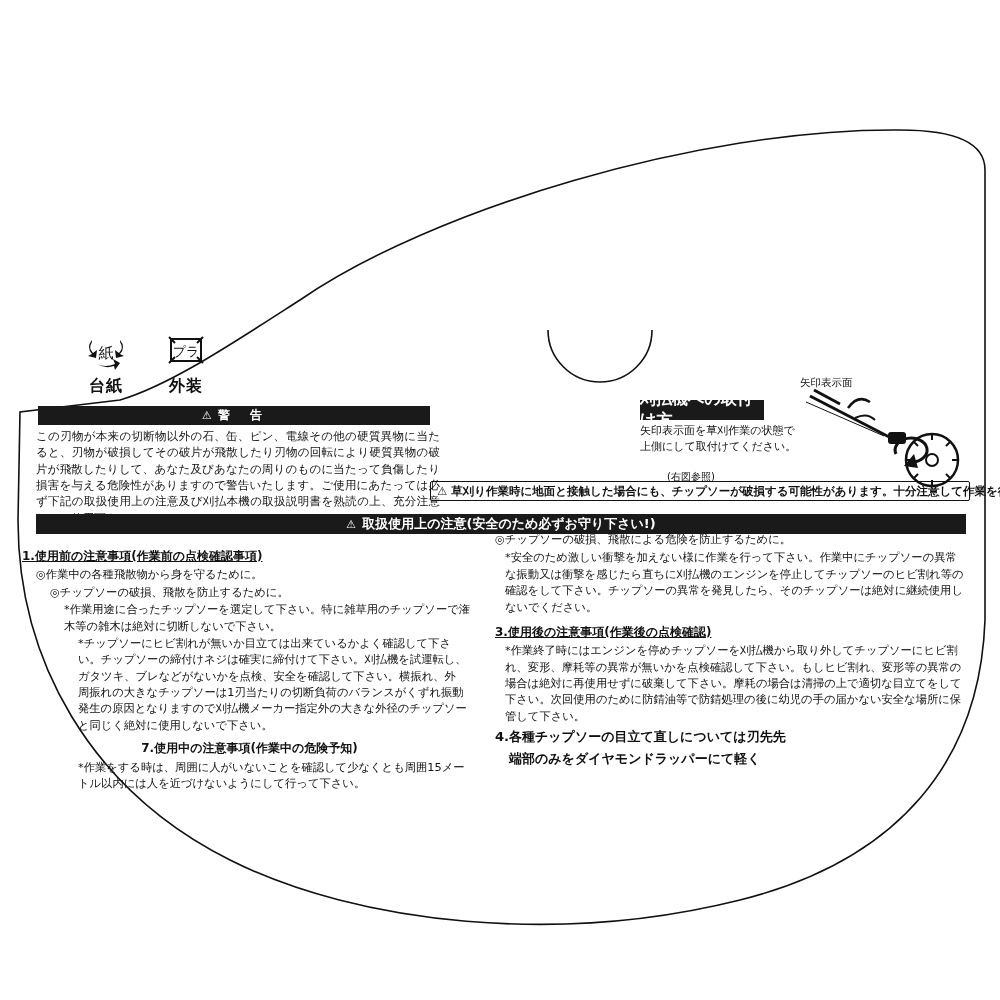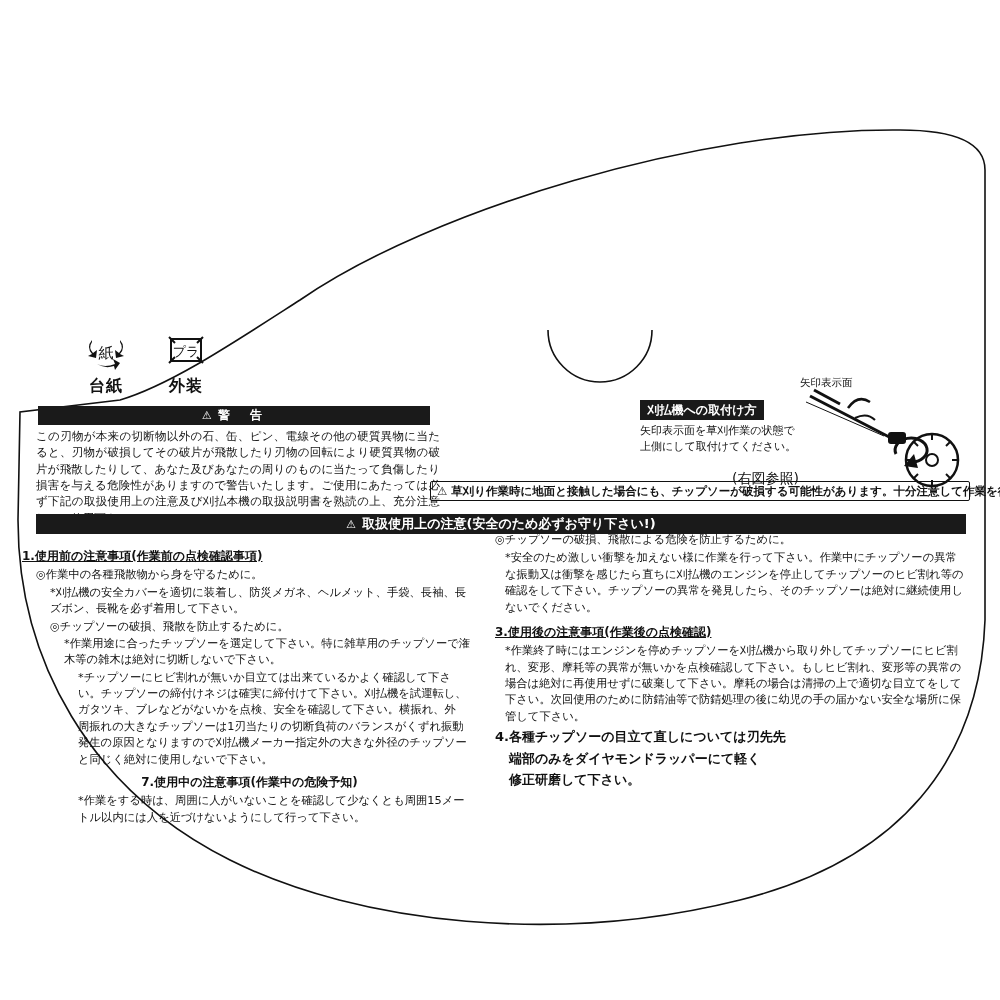--- a/index.html
+++ b/index.html
@@ -49,30 +49,30 @@
     font-size:11.5px;line-height:1.42;
     font-family:"DejaVu Sans", sans-serif;
     text-align:justify;
   }
 
   
   .attach-tab{
     position:absolute;left:640px;top:400px;width:124px;height:20px;
     background:#1a1a1a;color:#ffffff;
     display:flex;align-items:center;justify-content:center;
-    font-size:12px;font-weight:bold;
+    font-size:16px;font-weight:bold;
     font-family:Liberation Serif, serif;
   }
   .attach-body{
     position:absolute;left:640px;top:424px;width:165px;
     font-size:11px;line-height:1.45;
     font-family:Liberation Mono, monospace;
   }
   .attach-ref{
-    position:absolute;left:732px;top:470px;font-size:14px;
+    position:absolute;left:667px;top:470px;font-size:10px;
     font-family:"DejaVu Sans", sans-serif;
   }
   .arrow-label{
     position:absolute;left:800px;top:376px;font-size:10.5px;
     font-family:"DejaVu Sans", sans-serif;
   }
   .diagram{
     position:absolute;left:800px;top:388px;width:175px;height:105px;
   }
 
@@ -219,32 +219,30 @@
     </div>
 
     <div class="main-bar">
       <span class="tri">⚠</span>
       <span>取扱使用上の注意(安全のため必ずお守り下さい!)</span>
     </div>
 
     <div class="col col-left">
       <div class="h-sec u">1.使用前の注意事項(作業前の点検確認事項)</div>
       <p class="l1">◎作業中の各種飛散物から身を守るために。</p>
-      <p class="l2">*刈払機の安全カバーを適切に装着し、防災メガネ、ヘルメット、手袋、長袖、長ズボン、長靴を必ず着用して下さい。</p>
       <p class="l2">◎チップソーの破損、飛散を防止するために。</p>
       <p class="l3">*作業用途に合ったチップソーを選定して下さい。特に雑草用のチップソーで潅木等の雑木は絶対に切断しないで下さい。</p>
       <p class="l4">*チップソーにヒビ割れが無いか目立ては出来ているかよく確認して下さい。チップソーの締付けネジは確実に締付けて下さい。刈払機を試運転し、ガタツキ、ブレなどがないかを点検、安全を確認して下さい。横振れ、外周振れの大きなチップソーは1刃当たりの切断負荷のバランスがくずれ振動発生の原因となりますので刈払機メーカー指定外の大きな外径のチップソーと同じく絶対に使用しないで下さい。</p>
       <div class="center-head">7.使用中の注意事項(作業中の危険予知)</div>
       <p class="l4">*作業をする時は、周囲に人がいないことを確認して少なくとも周囲15メートル以内には人を近づけないようにして行って下さい。</p>
     </div>
 
     <div class="col col-right">
       <p class="r0">◎チップソーの破損、飛散による危険を防止するために。</p>
       <p class="r1">*安全のため激しい衝撃を加えない様に作業を行って下さい。作業中にチップソーの異常な振動又は衝撃を感じたら直ちに刈払機のエンジンを停止してチップソーのヒビ割れ等の確認をして下さい。チップソーの異常を発見したら、そのチップソーは絶対に継続使用しないでください。</p>
       <div class="h-sec u">3.使用後の注意事項(作業後の点検確認)</div>
       <p class="r1">*作業終了時にはエンジンを停めチップソーを刈払機から取り外してチップソーにヒビ割れ、変形、摩耗等の異常が無いかを点検確認して下さい。もしヒビ割れ、変形等の異常の場合は絶対に再使用せずに破棄して下さい。摩耗の場合は清掃の上で適切な目立てをして下さい。次回使用のために防錆油等で防錆処理の後に幼児の手の届かない安全な場所に保管して下さい。</p>
       <p class="big" style="margin-left:0;">4.各種チップソーの目立て直しについては刃先先</p>
       <p class="big">端部のみをダイヤモンドラッパーにて軽く</p>
-      <p class="big">修正研磨して下さい。</p>
     </div>
 
   </div>
 </div>
 
 </body></html>

